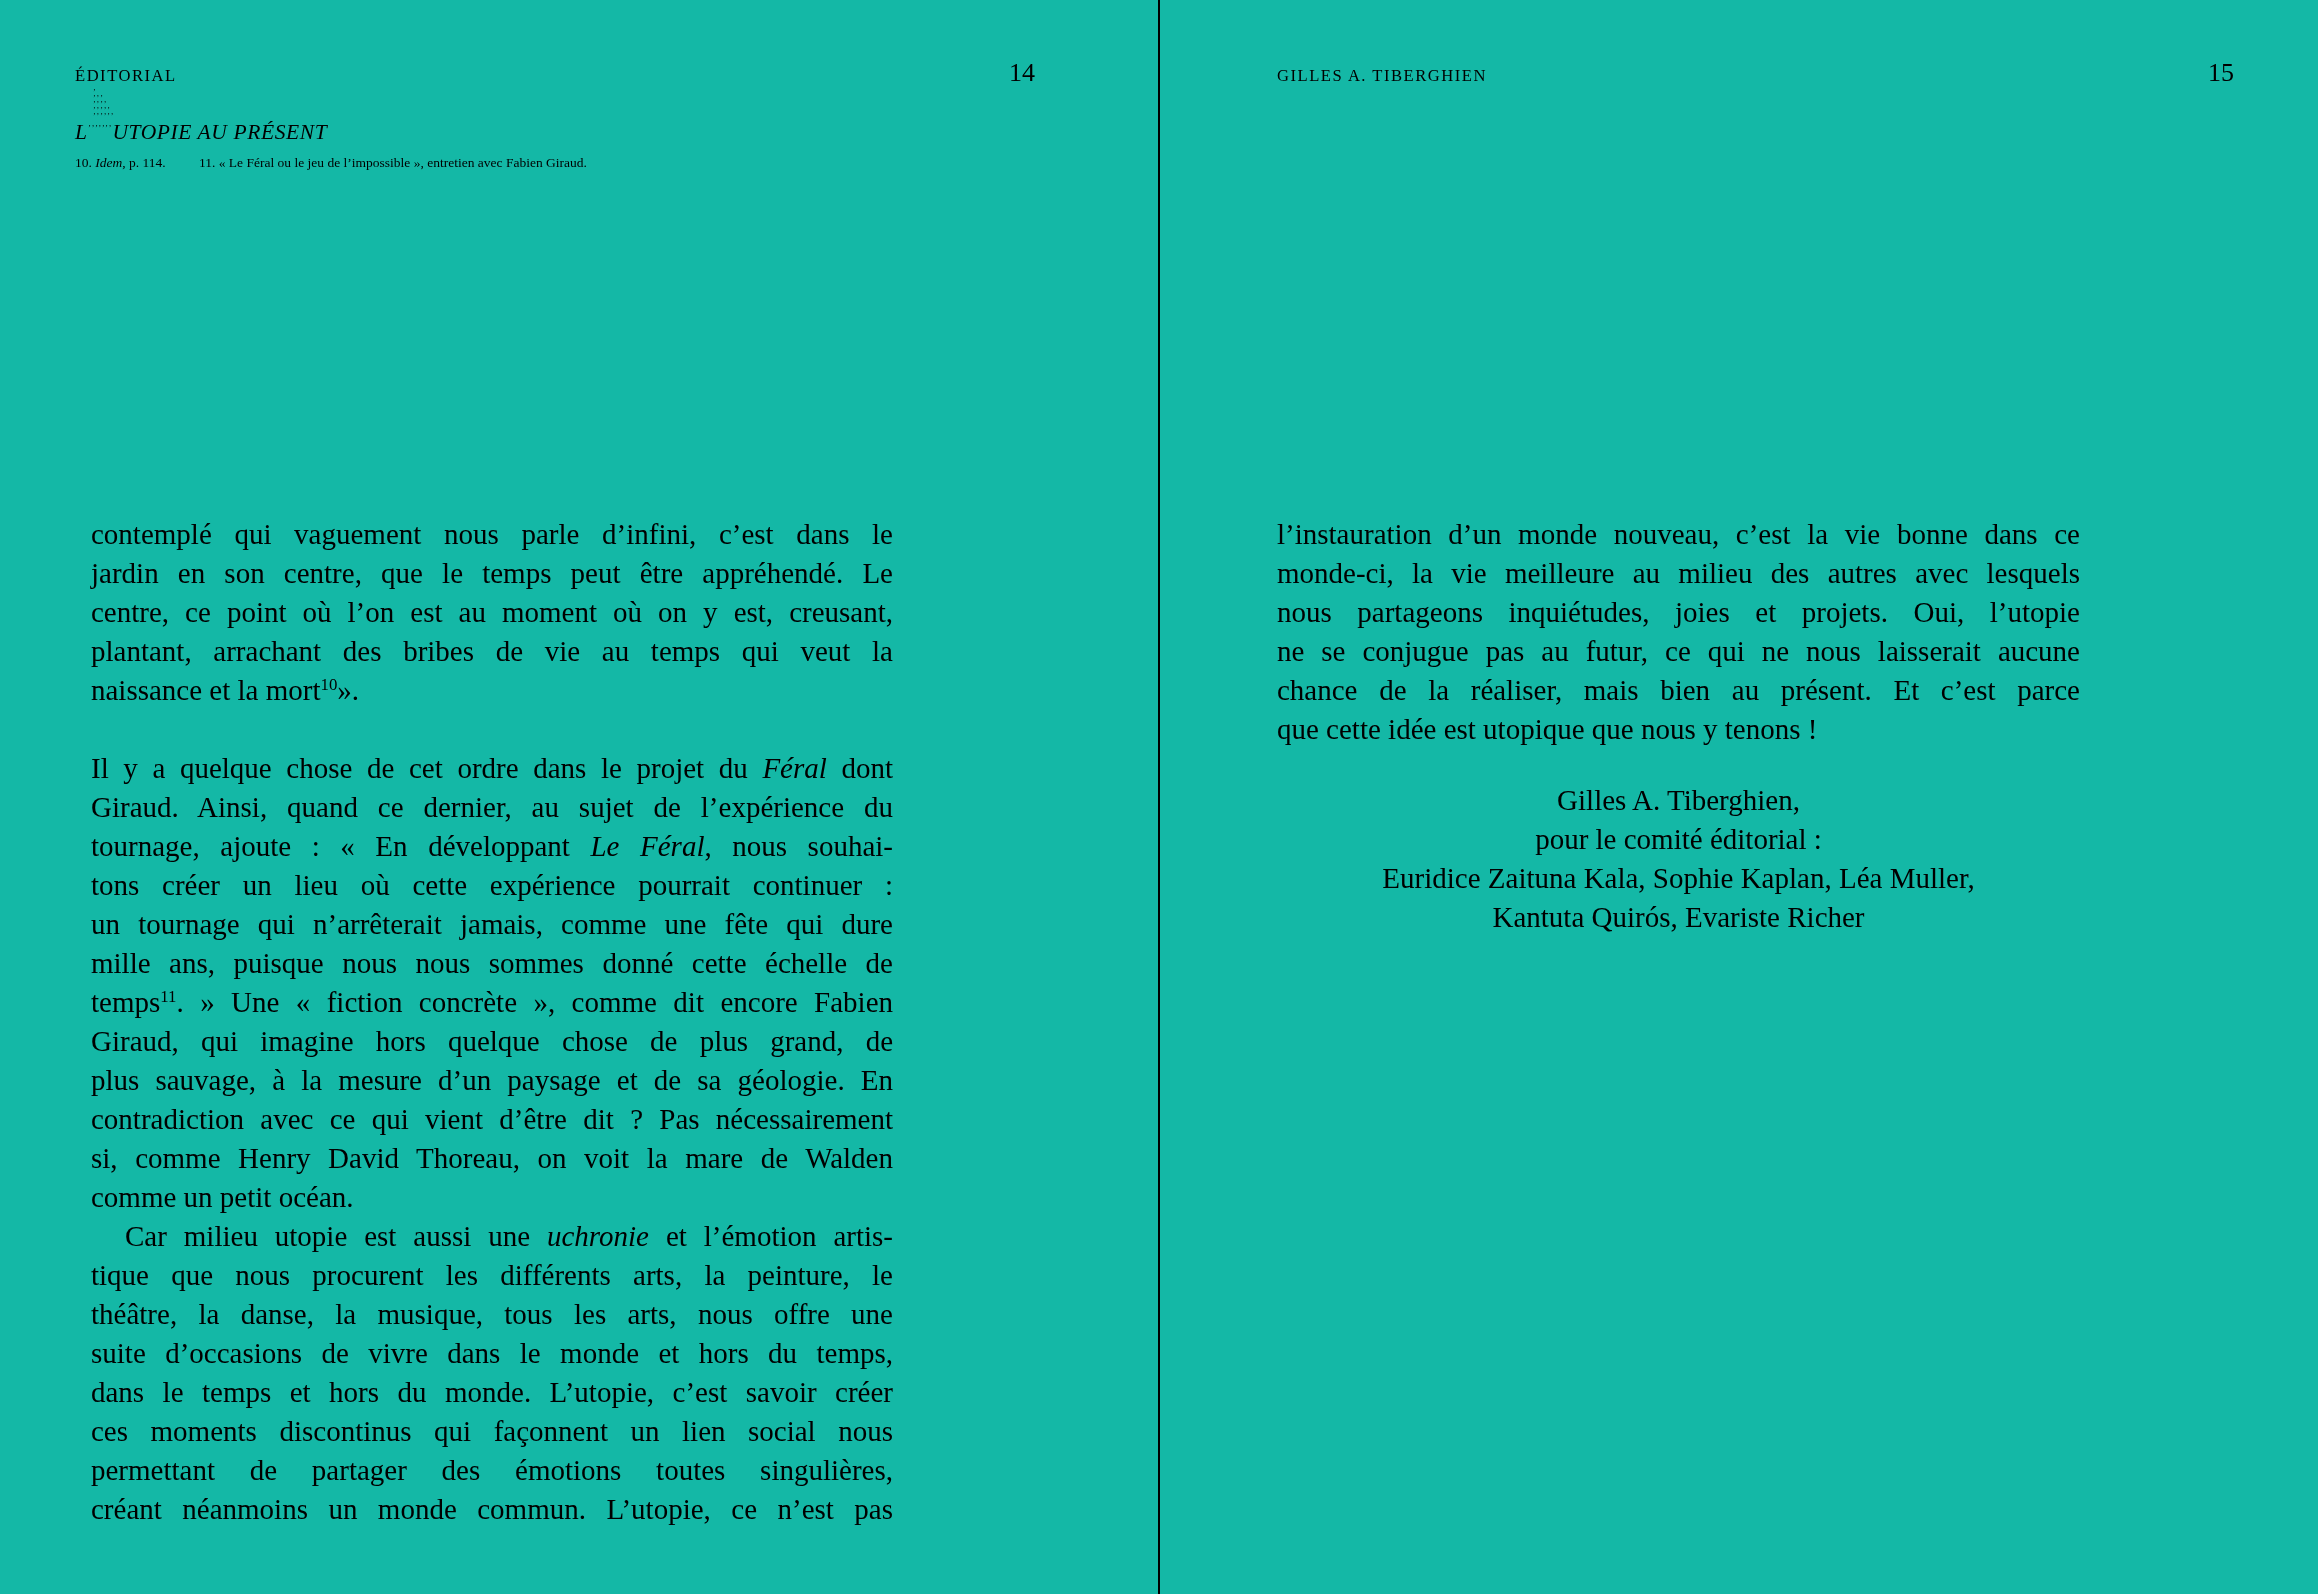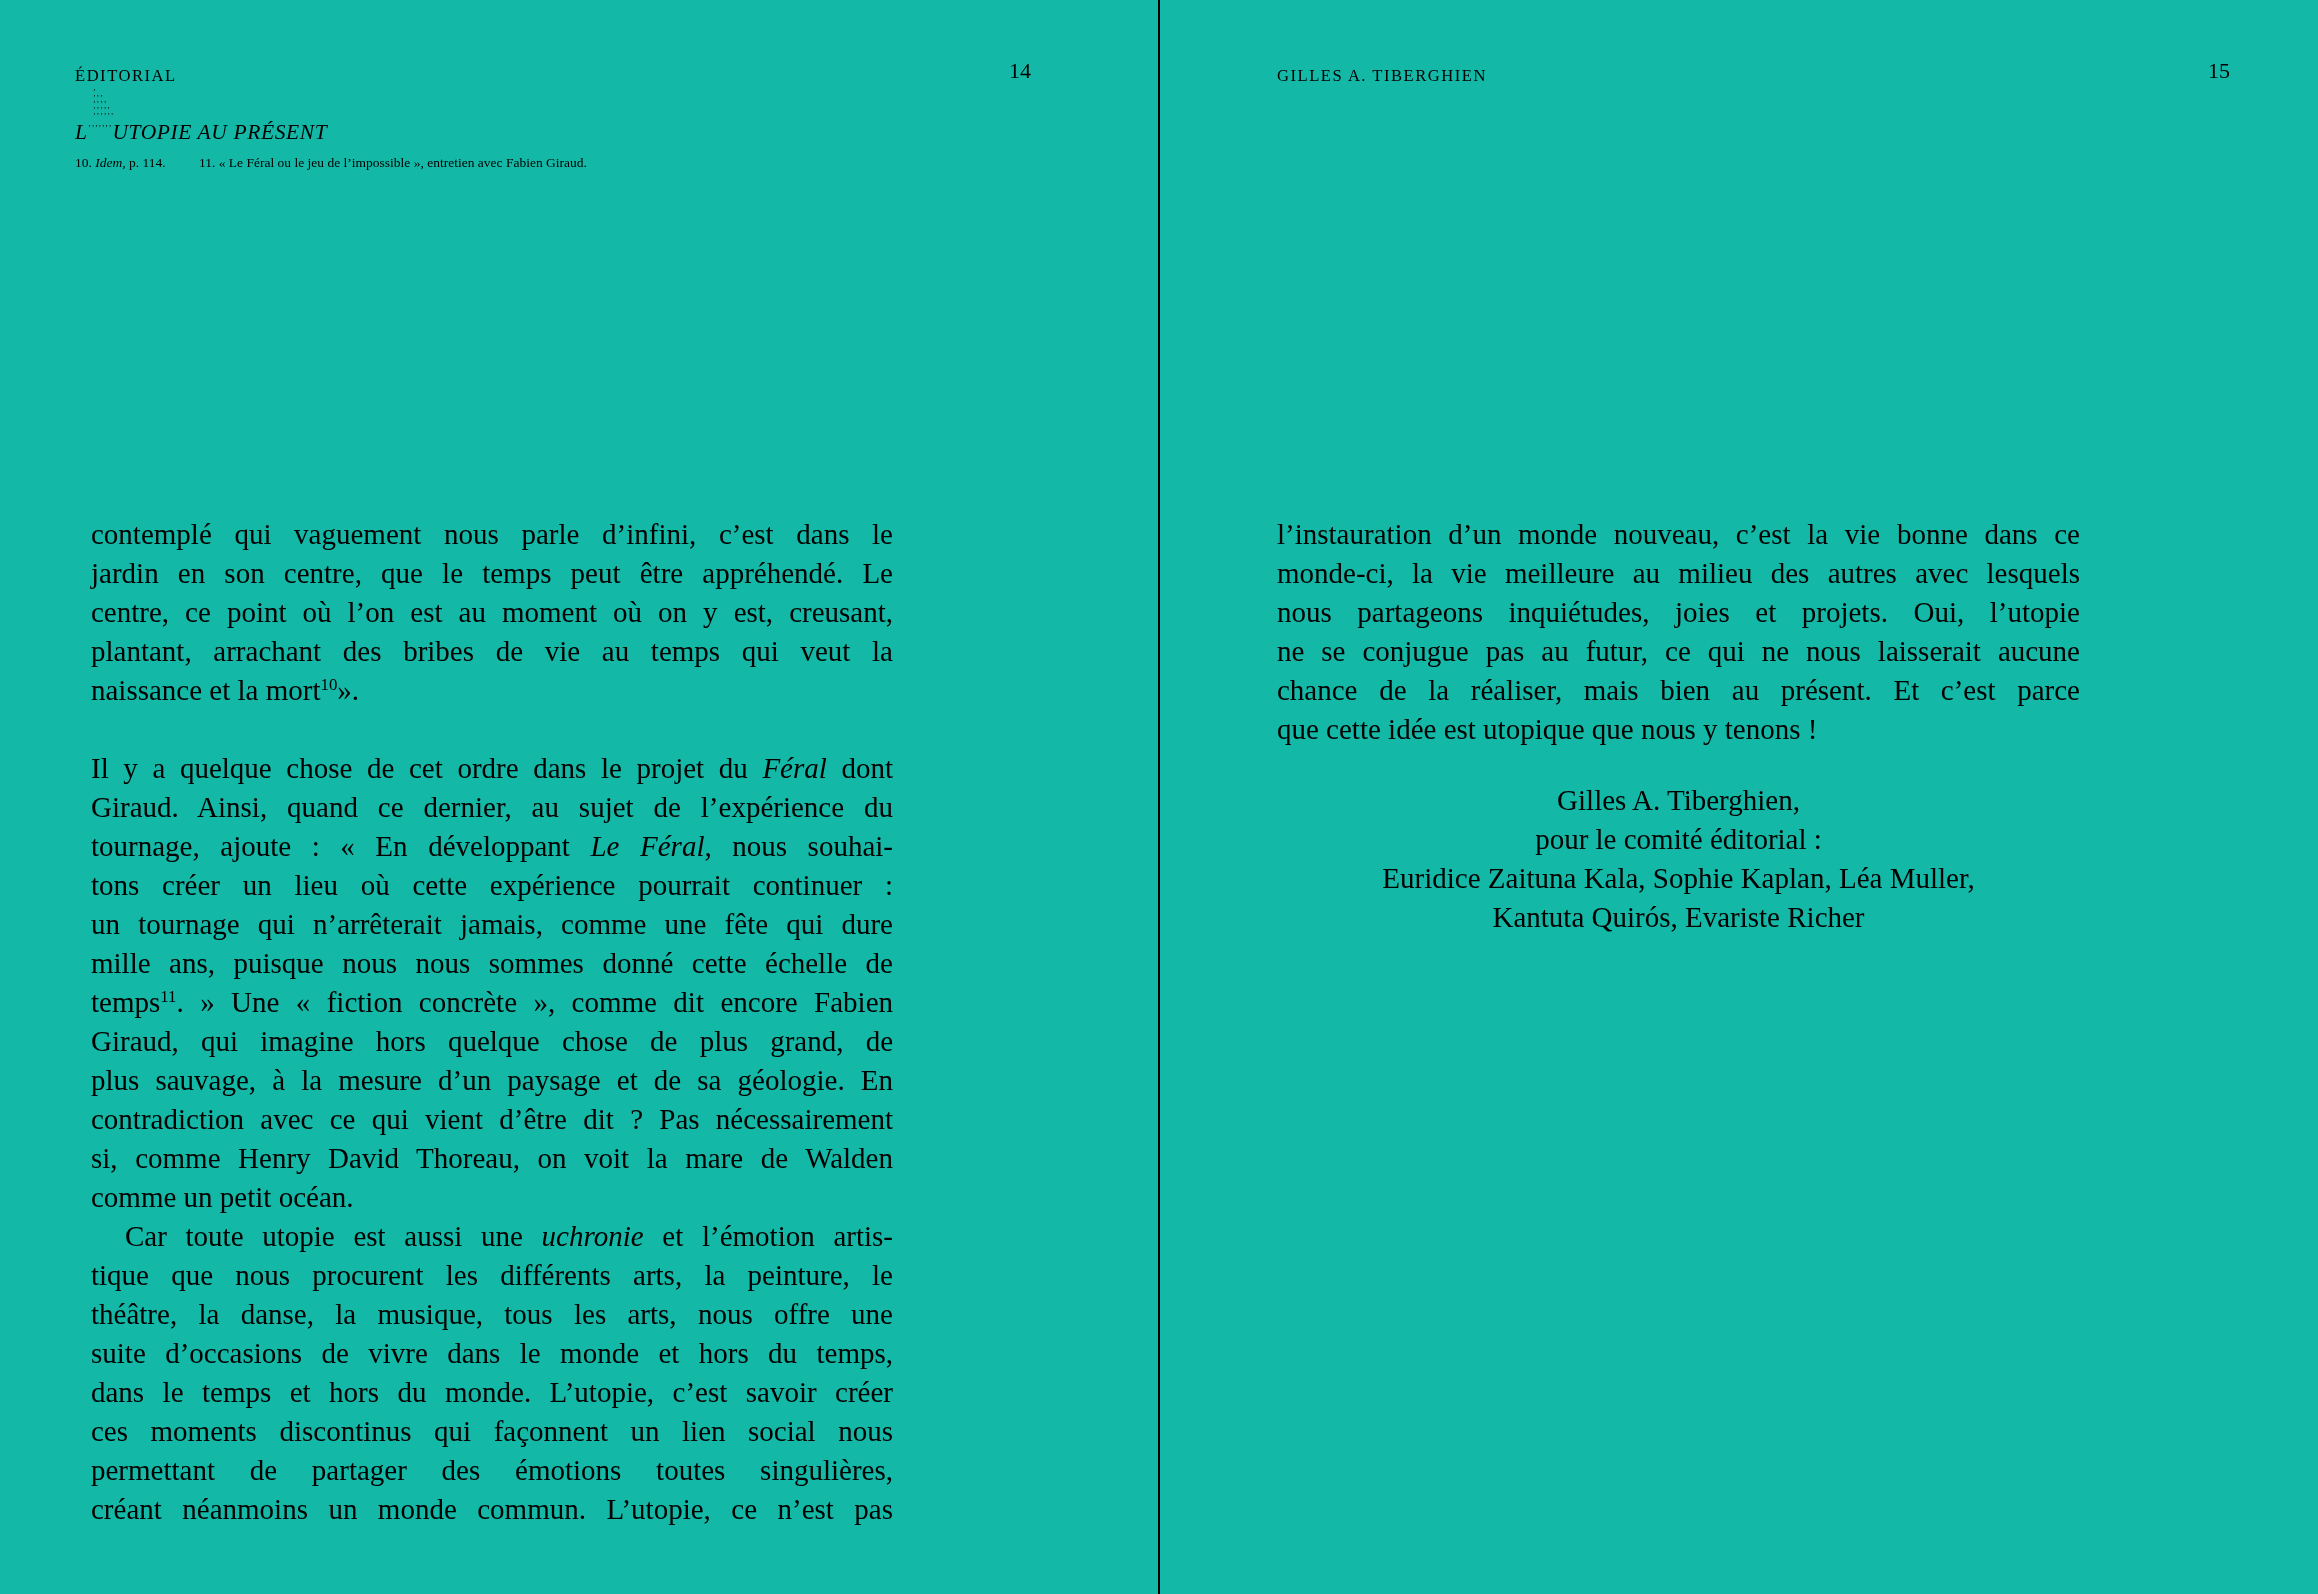--- a/index.html
+++ b/index.html
@@ -14,21 +14,21 @@
   .divider {
     position:absolute; left:1158px; top:0;
     width:1.8px; height:1594px; background:#000000;
   }
   .runhead {
     position:absolute; font-size:16.6px; letter-spacing:1.5px;
     white-space:nowrap;
   }
   #rh-left  { left:75px;  top:66px; }
   #rh-right { left:1277px; top:66px; }
-  .pagenum { position:absolute; font-size:22px; }
+  .pagenum { position:absolute; font-size:26px; }
   #pn-left  { left:1009px; top:58px; }
   #pn-right { left:2208px; top:58px; }
 
   #ornament {
     position:absolute; left:93px; top:90px;
     font-size:8px; line-height:6.1px; letter-spacing:1.5px;
     white-space:pre;
   }
   #page-title {
     position:absolute; left:75px; top:120px;
@@ -97,21 +97,21 @@
           <div class="bodyline just"><span>un tournage qui n’arrêterait jamais, comme une fête qui dure</span></div>
           <div class="bodyline just"><span>mille ans, puisque nous nous sommes donné cette échelle de</span></div>
           <div class="bodyline just"><span>temps</span><span class="sup">11</span><span>. » Une « fiction concrète », comme dit encore Fabien</span></div>
           <div class="bodyline just"><span>Giraud, qui imagine hors quelque chose de plus grand, de</span></div>
           <div class="bodyline just"><span>plus sauvage, à la mesure d’un paysage et de sa géologie. En</span></div>
           <div class="bodyline just"><span>contradiction avec ce qui vient d’être dit ? Pas nécessairement</span></div>
           <div class="bodyline just"><span>si, comme Henry David Thoreau, on voit la mare de Walden</span></div>
           <div class="bodyline"><span>comme un petit océan.</span></div>
         </div>
         <div>
-          <div class="bodyline just ind"><span>Car toute utopie est aussi une </span><span class="it">uchronie</span><span> et l’émotion artis-</span></div>
+          <div class="bodyline just ind"><span>Car milieu utopie est aussi une </span><span class="it">uchronie</span><span> et l’émotion artis-</span></div>
           <div class="bodyline just"><span>tique que nous procurent les différents arts, la peinture, le</span></div>
           <div class="bodyline just"><span>théâtre, la danse, la musique, tous les arts, nous offre une</span></div>
           <div class="bodyline just"><span>suite d’occasions de vivre dans le monde et hors du temps,</span></div>
           <div class="bodyline just"><span>dans le temps et hors du monde. L’utopie, c’est savoir créer</span></div>
           <div class="bodyline just"><span>ces moments discontinus qui façonnent un lien social nous</span></div>
           <div class="bodyline just"><span>permettant de partager des émotions toutes singulières,</span></div>
           <div class="bodyline just"><span>créant néanmoins un monde commun. L’utopie, ce n’est pas</span></div>
         </div>
       </div>
   </div>

